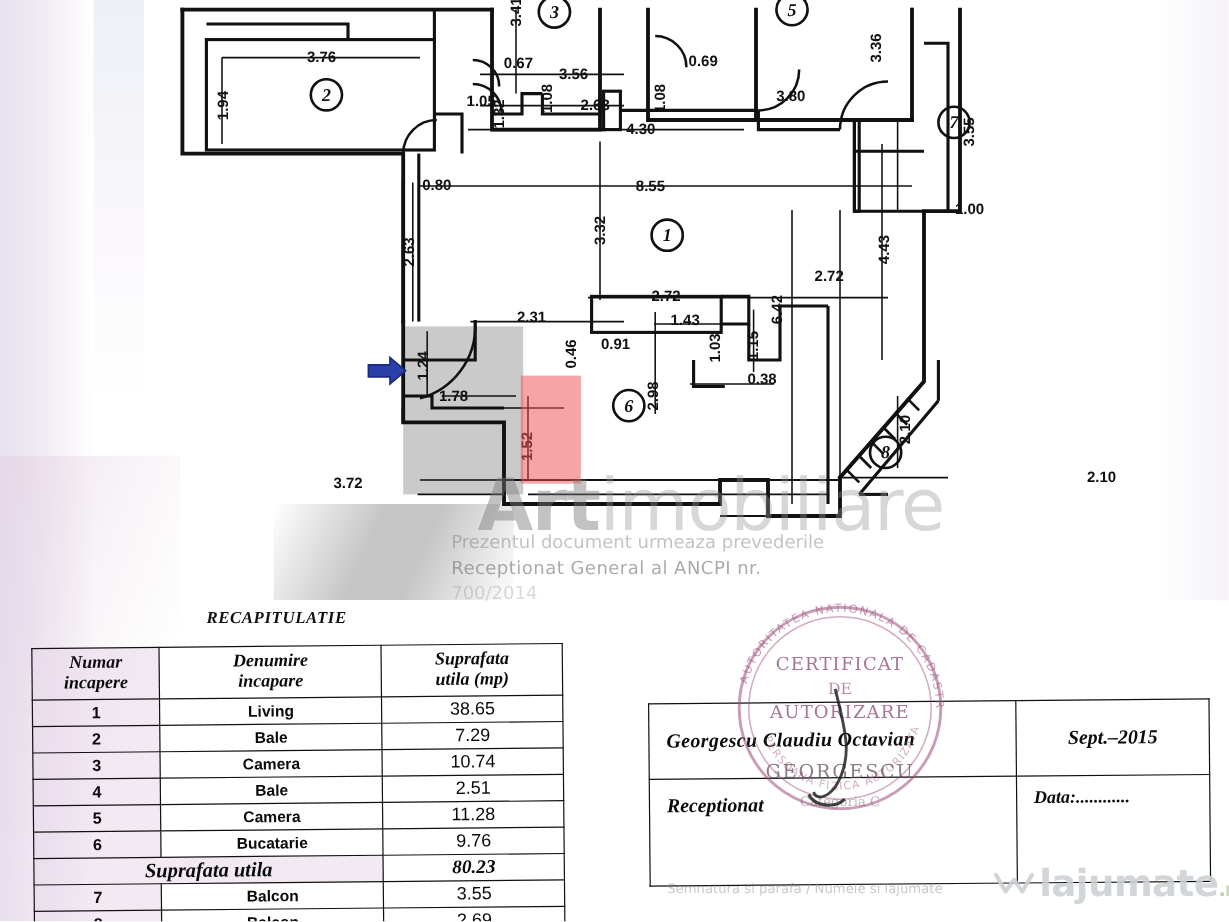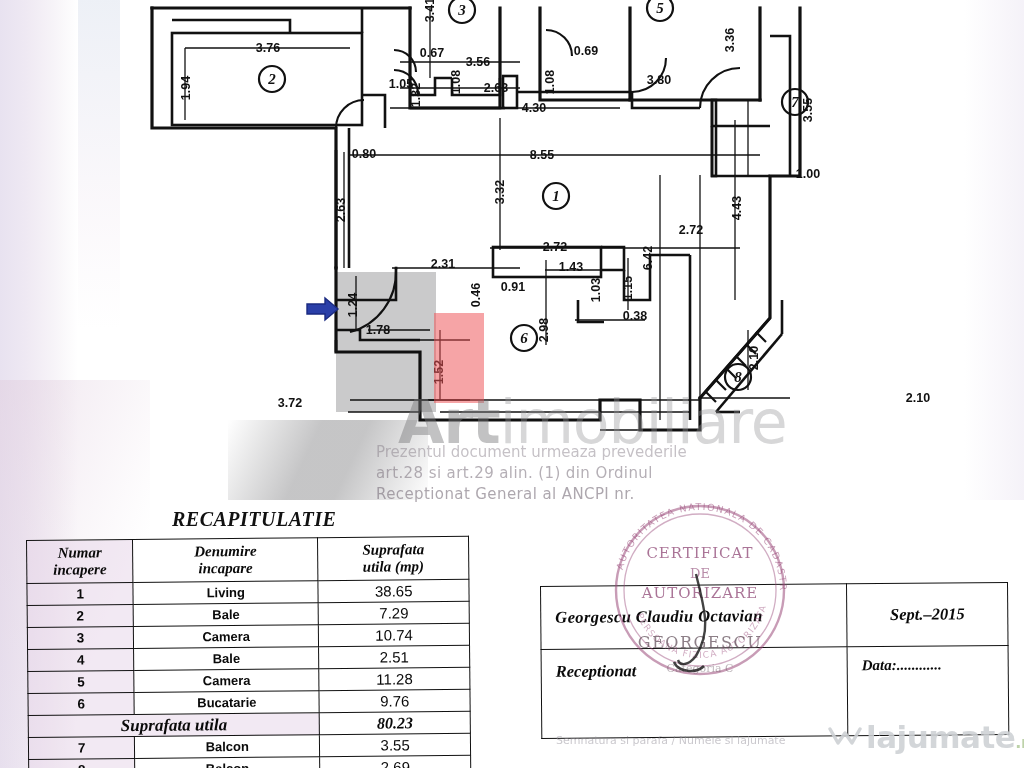--- a/index.html
+++ b/index.html
@@ -90,21 +90,21 @@
   .stamp{
     position:absolute;left:600px;top:490px;width:200px;height:200px;z-index:8;
     pointer-events:none;
   }
   .stamp svg{display:block;}
 
   
   .recap-title{
     position:absolute;left:172px;top:508px;z-index:7;
     font-family:"Liberation Serif", serif;
-    font-style:italic;font-weight:bold;font-size:20px;letter-spacing:.5px;
+    font-style:italic;font-weight:bold;font-size:14px;letter-spacing:.5px;
     color:#111;
   }
 
   
   #tbl-wrap{
     position:absolute;left:26px;top:540px;width:443px;z-index:7;
     transform:rotate(-0.55deg);transform-origin:left top;
   }
   table.recap{
     border-collapse:collapse;width:443px;
@@ -357,22 +357,22 @@
   </svg>
   </div>
 
   <div class="wm-greyblob"></div>
   <div class="wm-greyblob2"></div>
   <div class="wm-redblock"></div>
   <div class="wm-art"><span>Art</span><span class="t2">imobiliare</span></div>
 
   <div class="ancpi">
     <div class="l1">Prezentul document urmeaza prevederile</div>
-    <div class="l2">art.28 si art.29 alin. (1) din Ordinul</div>
     <div class="l3">Receptionat General al ANCPI nr.</div>
+    <div class="l4">700/2014</div>
   </div>
 
   <div class="stamp">
     <svg width="200" height="200" viewBox="0 0 200 200" xmlns="http://www.w3.org/2000/svg">
       <defs>
         <path id="ringTop" d="M 100,100 m -80,0 a 80,80 0 1,1 160,0" fill="none"></path>
         <path id="ringBot" d="M 100,100 m -68,0 a 68,68 0 1,0 136,0" fill="none"></path>
       </defs>
       <circle cx="100" cy="100" r="84" fill="none" stroke="#9a4a7a" stroke-width="2.4" opacity=".55"></circle>
       <circle cx="100" cy="100" r="76" fill="none" stroke="#9a4a7a" stroke-width="1.3" opacity=".45"></circle>

